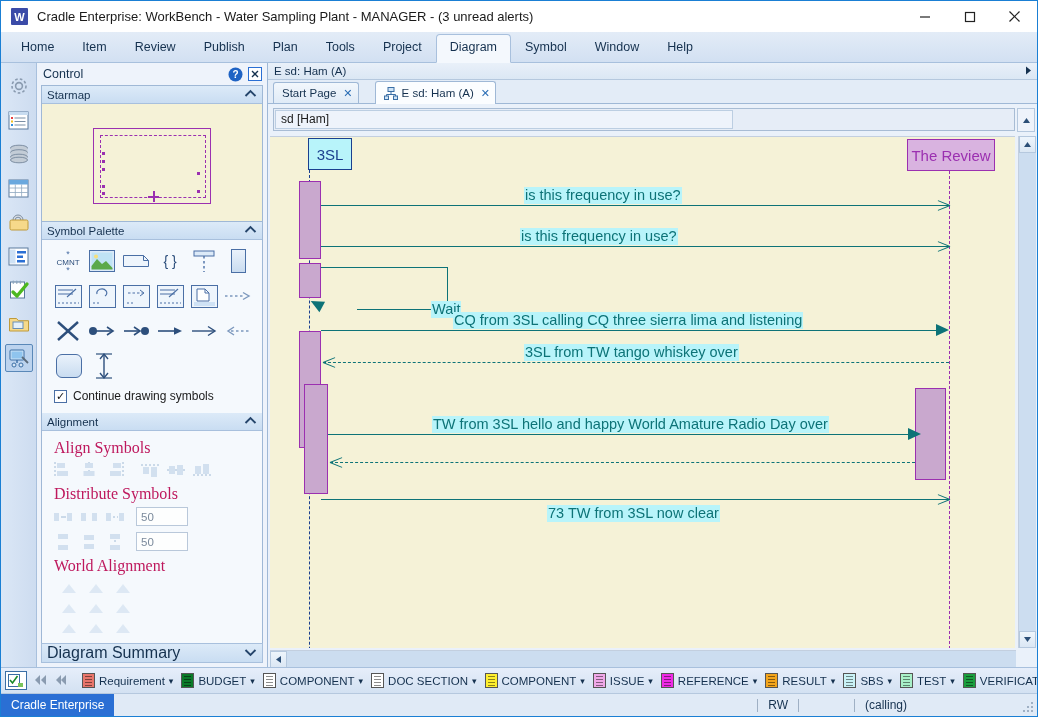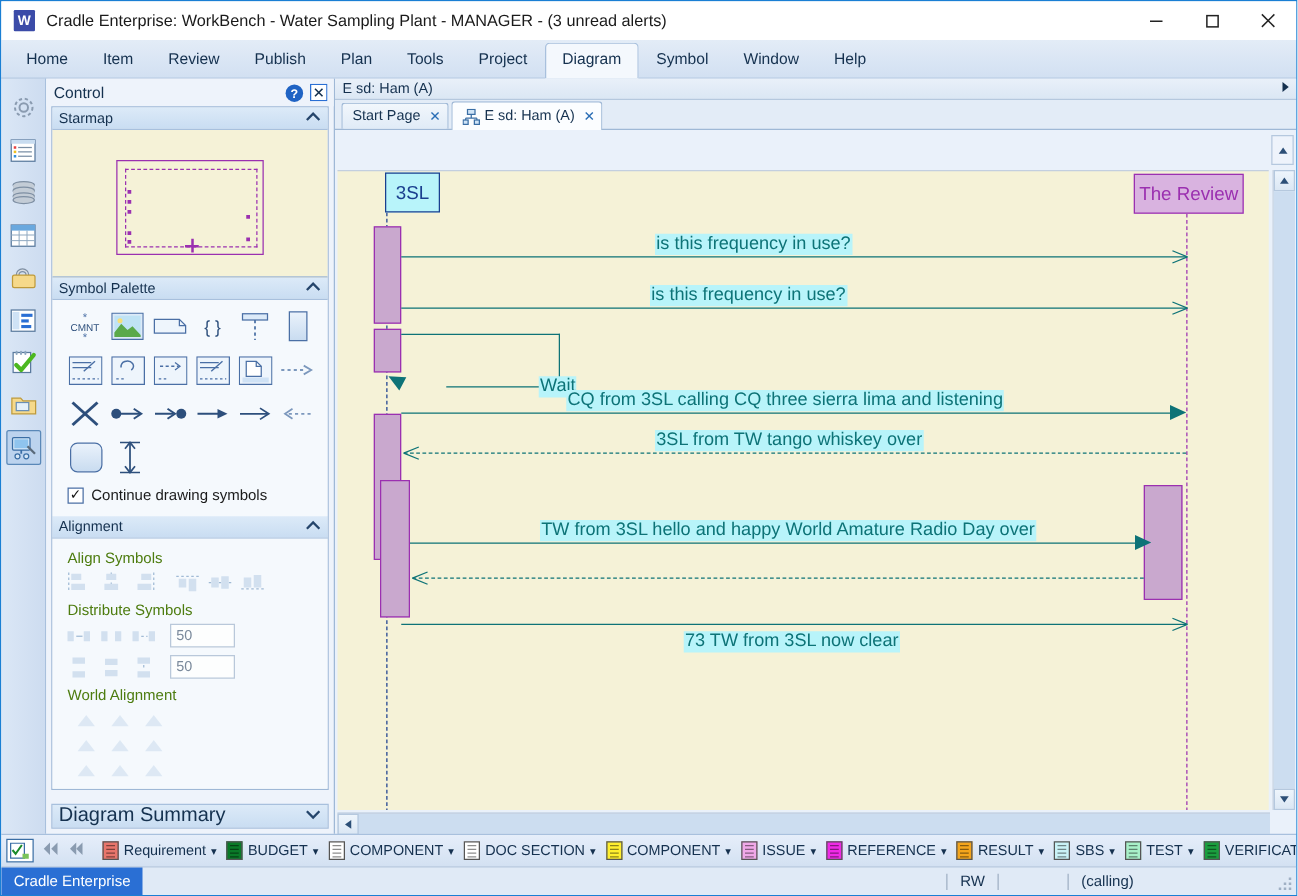--- a/index.html
+++ b/index.html
@@ -158,21 +158,21 @@
   }
   .cbox {
     width: 13px; height: 13px; border: 1px solid #4a6fa5;
     background: #fff; margin-right: 6px;
     display: flex; align-items: center; justify-content: center;
     font-size: 11px; color: #111; line-height: 1;
   }
 
   
   .align-body { background: #f5f9fd; padding: 6px 8px 6px 10px; }
-  .grp-label { font-size: 12px; color: #4d7c0f; margin: 2px 0 4px 2px; }
+  .grp-label { font-size: 16px; color: #be185d; margin: 2px 0 4px 2px; font-family: Liberation Serif, serif; }
   .ico-row { display: flex; align-items: center; margin-bottom: 6px; }
   .al-ico {
     width: 23px; height: 18px; margin-right: 3px; opacity: .45;
   }
   .al-ico.gap { margin-left: 9px; }
   .num-input {
     width: 52px; height: 19px; margin-left: 6px;
     border: 1px solid #b9c8da; background: #fdfefe;
     font-size: 11.5px; color: #7b8a9c;
     padding: 1px 4px; line-height: 16px;
@@ -212,21 +212,21 @@
     border-bottom: 1px solid #9fb8d6;
   }
   .tab {
     display: flex; align-items: center;
     height: 21px; padding: 0 5px 0 8px;
     font-size: 11.5px; color: #15314f;
     border: 1px solid #9fb8d6;
     border-bottom: none;
     border-radius: 3px 3px 0 0;
     background: linear-gradient(to bottom,#f2f7fc,#e0ebf7);
-    margin-right: 2px;
+    margin-right: 16px;
   }
   .tab.active {
     background: #fbfdff;
     height: 23px;
     margin-bottom: -1px;
   }
   .tab .tab-x { margin-left: 7px; color: #2a6db5; font-size: 11px; }
   .tab .tab-ico { margin-right: 4px; display: flex; }
 
   .canvas-wrap {
@@ -875,20 +875,24 @@
               <rect x="9.5" y="9" width="4" height="3.5" fill="#cfe4f7" stroke="#3a6ea5"></rect>
             </svg>
         </span>
         <span>E sd: Ham (A)</span>
         <span class="tab-x">✕</span>
       </div>
     </div>
 
     <div class="canvas-wrap">
 
+      <div class="frame-label-bar">
+        <div class="fl-fill"></div>
+        <div class="fl-text">sd [Ham]</div>
+      </div>
 
       <div style="position:absolute;top:4px;right:2px;width:18px;height:24px;background:#eef3fb;border:1px solid #b5c8de;display:flex;align-items:center;justify-content:center;">
         <svg width="9" height="7" viewBox="0 0 9 7">
             <path d="M4.5 1 L8 6 L1 6z" fill="#2c4f77"></path>
           </svg>
       </div>
 
       <div class="canvas">
 
         <div class="lifeline-dash" style="left:39px;top:33px;height:540px;border-color:#1a3f8f;"></div>

